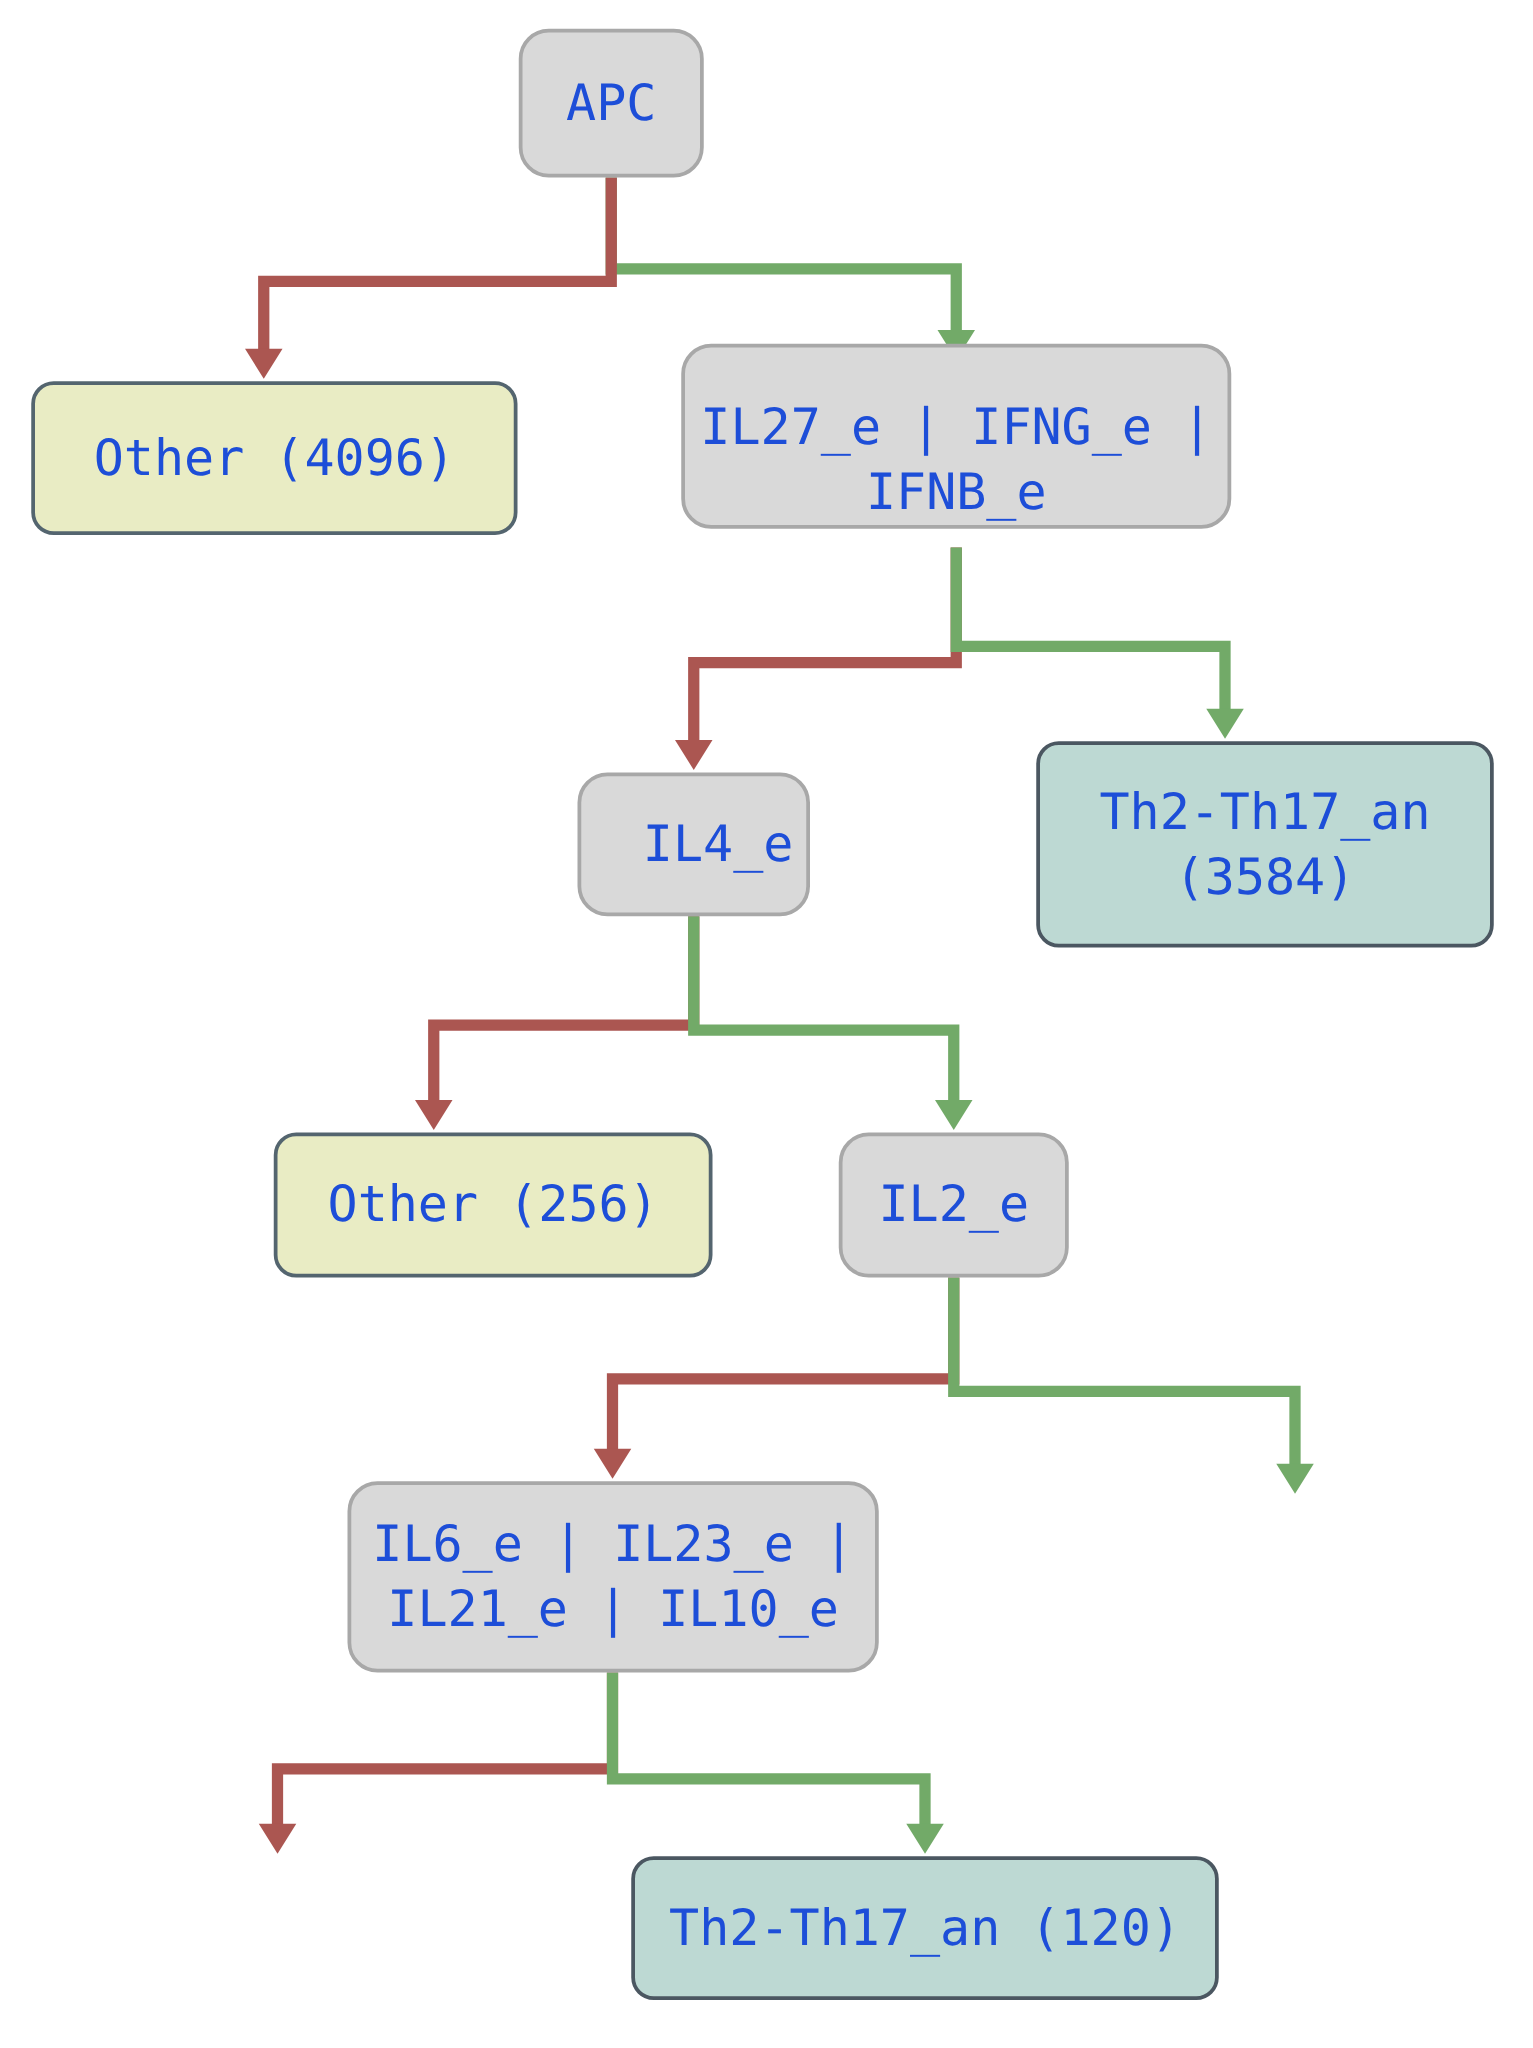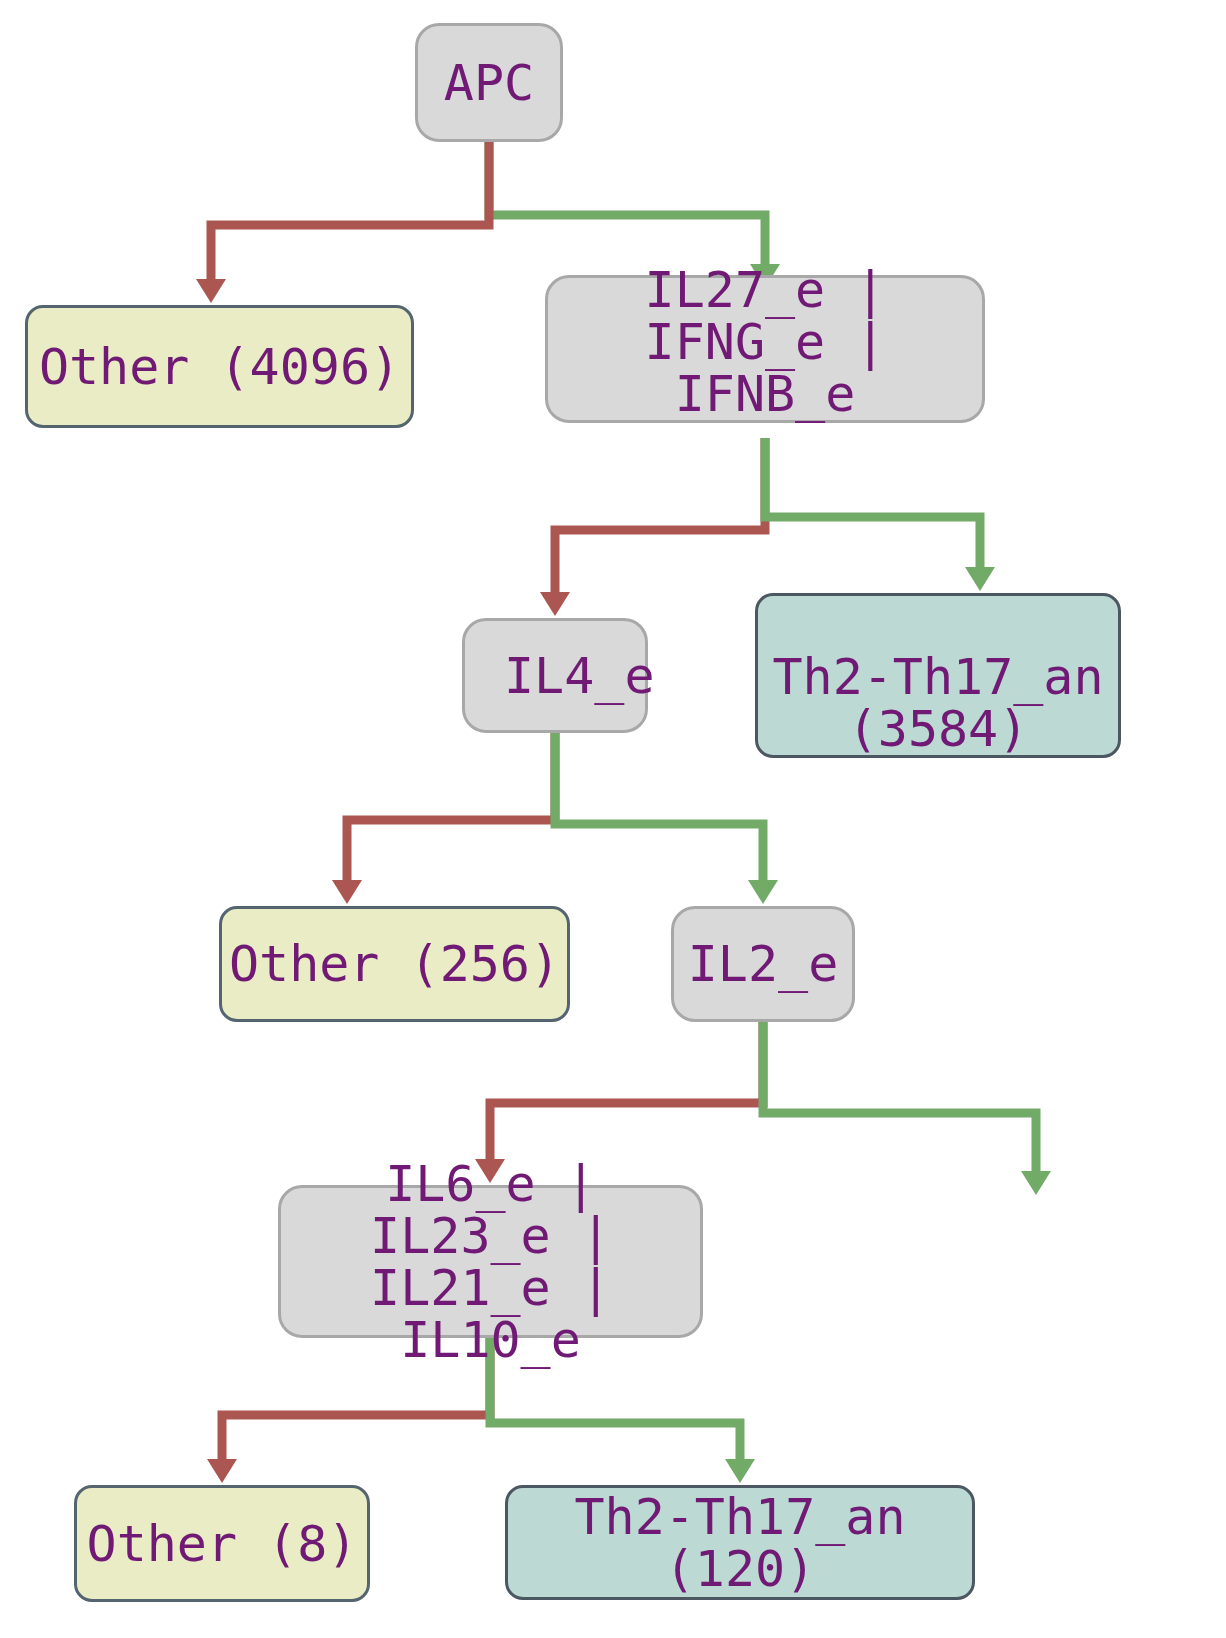--- a/index.html
+++ b/index.html
@@ -10,22 +10,22 @@
     background:#ffffff;
     font-family:"DejaVu Sans Mono","Liberation Mono",monospace;
     overflow:hidden;
   }
   #edges{position:absolute;left:0;top:0;width:1226px;height:1638px;}
   .node{
     position:absolute;
     box-sizing:border-box;
     display:flex;align-items:center;justify-content:center;
     text-align:center;
-    font-size:50px;line-height:52px;
-    color:#701a75;
+    font-size:40px;line-height:52px;
+    color:#1d4ed8;
     white-space:pre-line;
   }
   .node-gray{
     background:#d9d9d9;
     border:3px solid #a8a8a8;
     border-radius:24px;
   }
   .node-yellow{
     background:#e9ecc4;
     border:3px solid #54656f;
@@ -63,21 +63,20 @@
       <polygon points="207,1459 237,1459 222,1483" fill="#ab5651"></polygon>
       <polyline points="490,1338 490,1423 740,1423 740,1461" fill="none" stroke="#72aa68" stroke-width="9" stroke-linejoin="miter"></polyline>
       <polygon points="725,1459 755,1459 740,1483" fill="#72aa68"></polygon>
     </svg>
 
 <div class="node node-gray" style="left: 415px; top: 23px; width: 148px; height: 119px;"><span class="lbl">APC</span></div>
     <div class="node node-yellow" style="left: 25px; top: 305px; width: 389px; height: 123px;"><span class="lbl">Other (4096)</span></div>
     <div class="node node-gray" style="left: 545px; top: 275px; width: 440px; height: 148px; align-items: flex-end;"><span class="lbl">IL27_e | IFNG_e |
 IFNB_e</span></div>
     <div class="node node-gray" style="left: 462px; top: 618px; width: 186px; height: 115px; padding-left: 39px;"><span class="lbl">IL4_e</span></div>
-    <div class="node node-teal" style="left: 755px; top: 593px; width: 366px; height: 165px; align-items: flex-end;"><span class="lbl">Th2-Th17_an
+    <div class="node node-teal" style="left: 829px; top: 593px; width: 366px; height: 165px;"><span class="lbl">Th2-Th17_an
 (3584)</span></div>
     <div class="node node-yellow" style="left: 172px; top: 906px; width: 351px; height: 116px; margin-left: 47px;"><span class="lbl">Other (256)</span></div>
     <div class="node node-gray" style="left: 671px; top: 906px; width: 184px; height: 116px;"><span class="lbl">IL2_e</span></div>
     <div class="node node-gray" style="left: 278px; top: 1185px; width: 425px; height: 153px;"><span class="lbl">IL6_e | IL23_e |
 IL21_e | IL10_e</span></div>
-    <div class="node node-yellow" style="left: 74px; top: 1485px; width: 296px; height: 117px;"><span class="lbl">Other (8)</span></div>
     <div class="node node-teal" style="left: 505px; top: 1485px; width: 470px; height: 115px;"><span class="lbl">Th2-Th17_an (120)</span></div>
   </div>
 
 </body></html>

